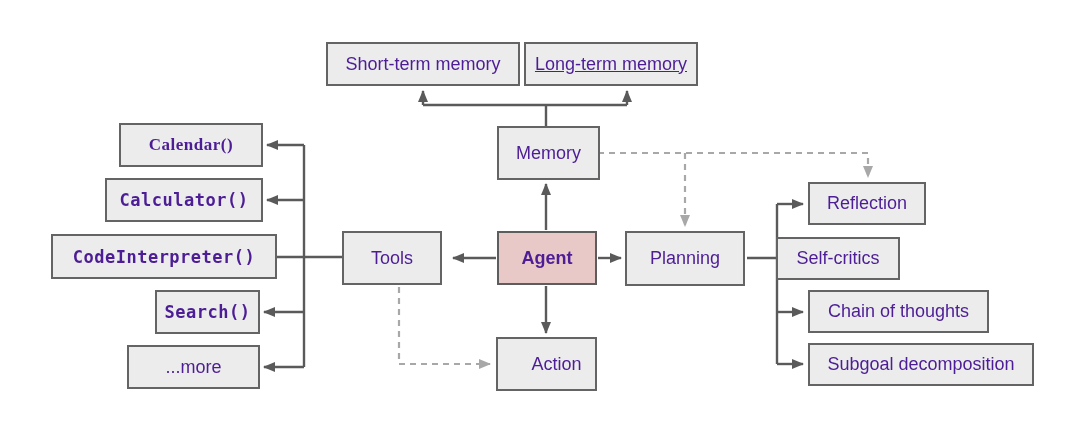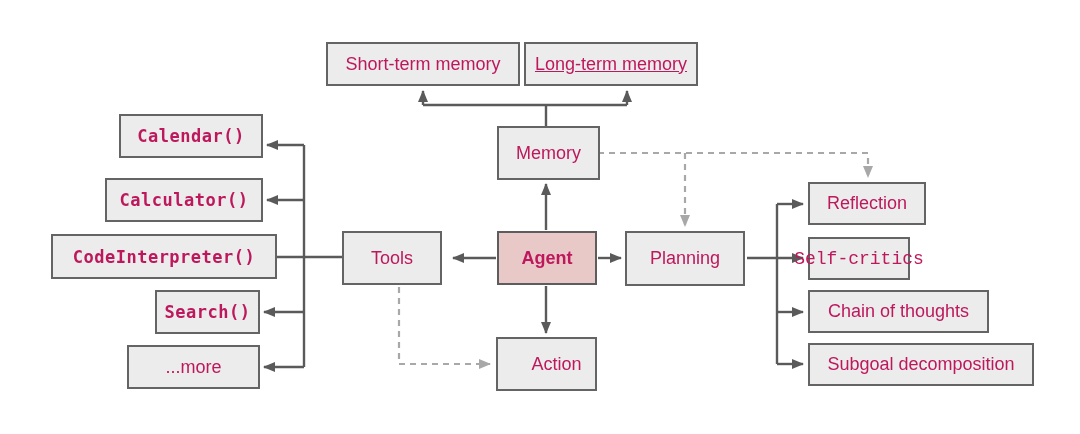--- a/index.html
+++ b/index.html
@@ -10,21 +10,21 @@
     font-family:"Liberation Sans", sans-serif;
     overflow:hidden;
   }
   .edges{position:absolute;left:0;top:0;width:1080px;height:434px;}
   .box{
     position:absolute;
     display:flex;align-items:center;justify-content:center;
     background:#ececec;
     border:2px solid #646464;
     box-sizing:border-box;
-    color:#be185d;
+    color:#4c1d95;
     font-size:18px;
     white-space:nowrap;
   }
   .box.agent{
     background:#e9c8c8;
     border-color:#5d5d5d;
     font-weight:bold;
   }
   .box.mono{
     font-family:"DejaVu Sans Mono", monospace;
@@ -33,27 +33,27 @@
     letter-spacing:0.5px;
   }
   
   #node-short-term  {left:326px; top:42px;  width:194px; height:44px;}
   #node-long-term   {left:524px; top:42px;  width:174px; height:44px;text-decoration:underline;}
   #node-memory      {left:497px; top:126px; width:103px;  height:54px;}
   #node-tools       {left:342px; top:231px; width:100px; height:54px;}
   #node-agent       {left:497px; top:231px; width:100px; height:54px;}
   #node-planning    {left:625px; top:231px; width:120px; height:55px;}
   #node-action      {left:496px; top:337px; width:101px; height:54px;padding-left:20px;}
-  #node-calendar    {left:119px; top:114px; width:144px; height:44px;}
+  #node-calendar    {left:119px; top:123px; width:144px; height:44px;font-family:Liberation Serif, serif;}
   #node-calculator  {left:105px; top:178px; width:158px; height:44px;}
   #node-codeinterp  {left:35px;  top:234px; width:226px; height:45px;margin-left:16px;}
   #node-search      {left:155px; top:290px; width:105px; height:44px;}
   #node-more        {left:127px; top:345px; width:133px; height:44px;}
   #node-reflection  {left:808px; top:182px; width:118px; height:43px;}
-  #node-selfcritics {left:808px; top:237px; width:102px; height:43px;font-family:Liberation Mono, monospace;}
+  #node-selfcritics {left:776px; top:237px; width:124px; height:43px;}
   #node-chain       {left:808px; top:290px; width:181px; height:43px;}
   #node-subgoal     {left:808px; top:343px; width:226px; height:43px;}
 
   .solid-edge{stroke:#5a5a5a;stroke-width:2.4;fill:none;stroke-linejoin:round;}
   .dashed-edge{stroke:#a8a8a8;stroke-width:2.2;fill:none;stroke-dasharray:6 5;stroke-linejoin:round;}
 </style>
 </head>
 <body>
 
 <div class="stage">

